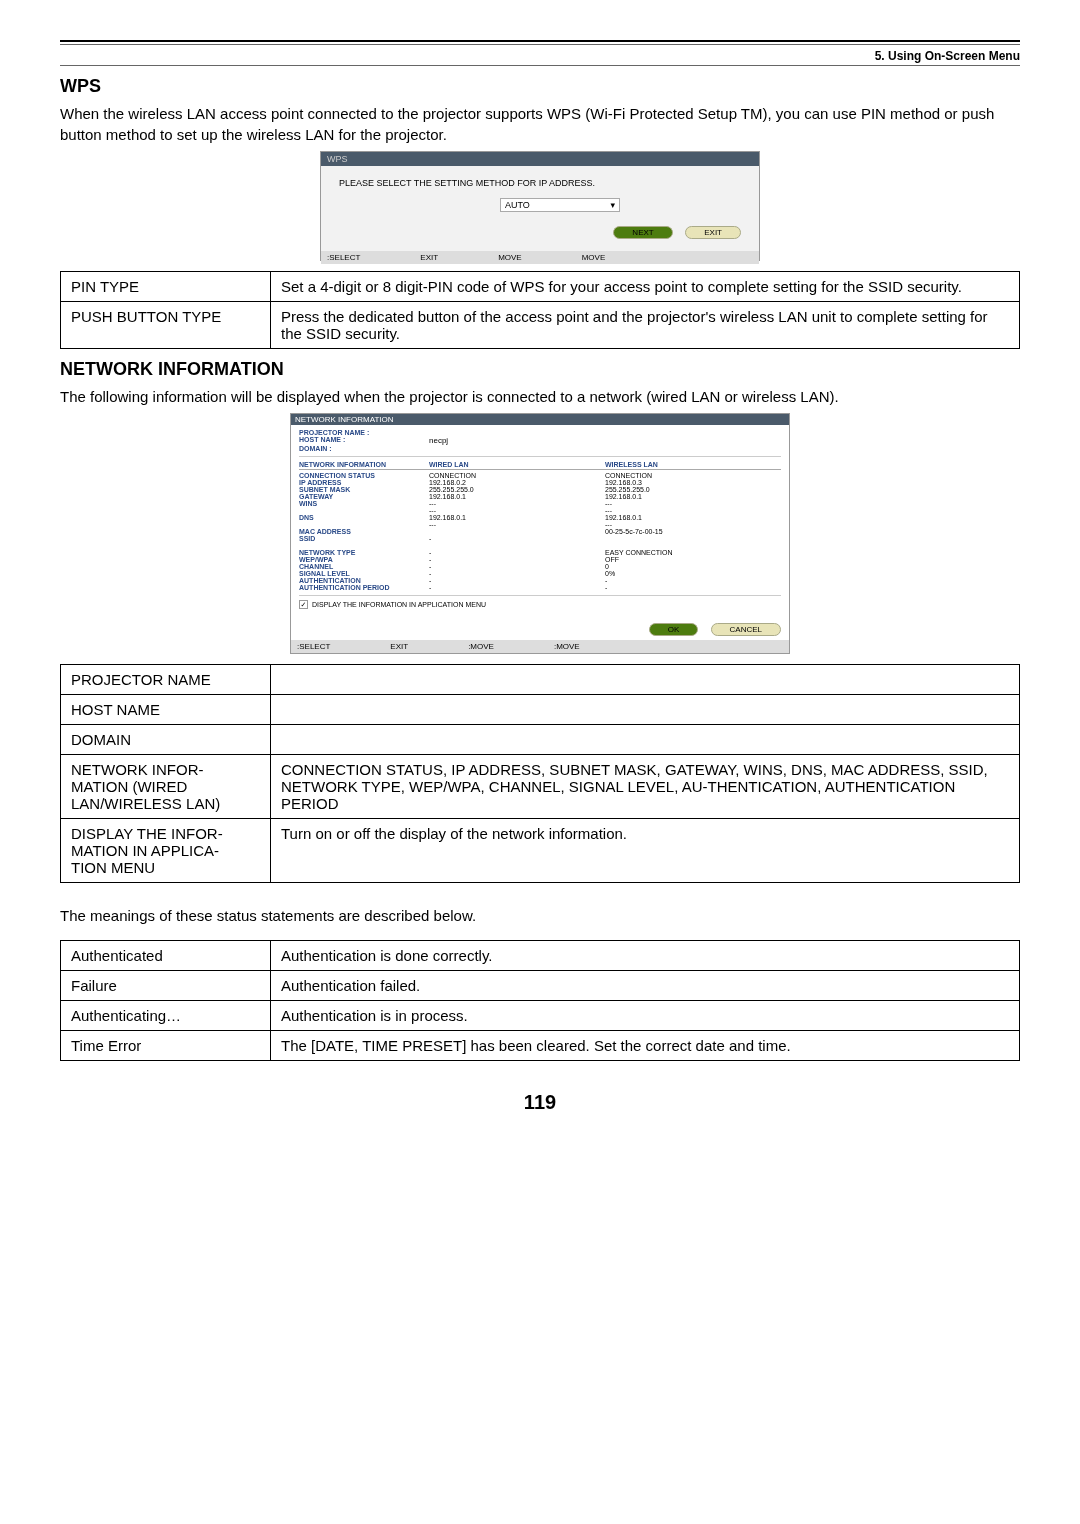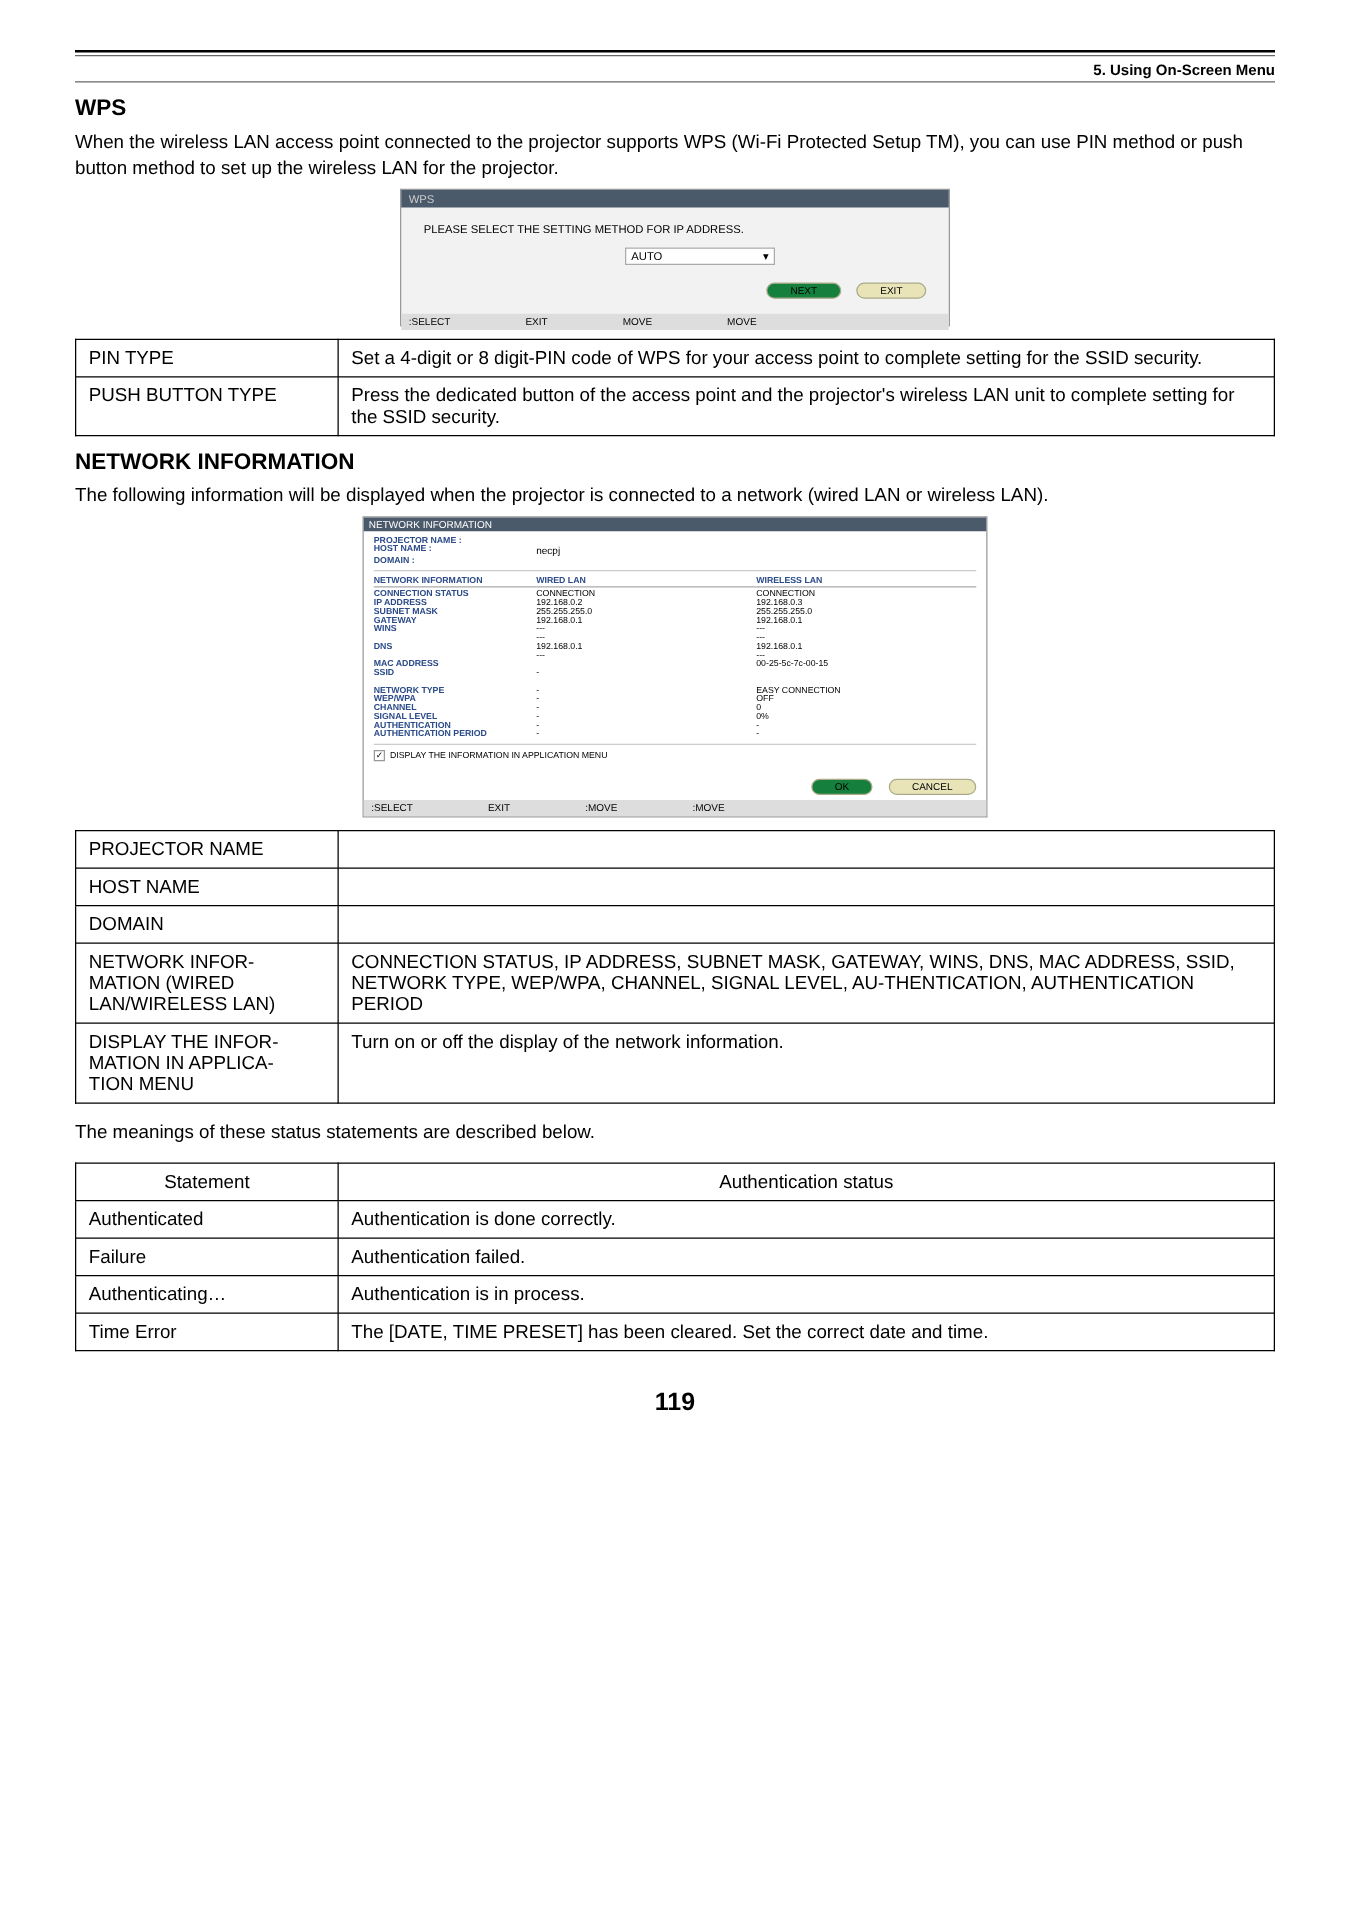--- a/index.html
+++ b/index.html
@@ -3,31 +3,31 @@
   <meta charset="utf-8">
   <style>
     * { box-sizing: border-box; margin: 0; padding: 0; }
     body { font-family: Arial, Helvetica, sans-serif; background: #fff; color: #000; width: 1080px; padding: 40px 60px; }
     .header-line { border-top: 2px solid #000; border-bottom: 1px solid #666; margin-bottom: 4px; padding-top: 2px; }
     .chapter { text-align: right; font-weight: bold; font-size: 12px; margin-bottom: 2px; }
     .hr-thin { border-top: 1px solid #666; margin-bottom: 10px; }
     h3.section-title { font-weight: bold; font-size: 18px; margin-top: 8px; margin-bottom: 6px; }
     h3.section-title.upper { text-transform: none; }
     p.body-text { font-size: 15px; line-height: 1.4; margin-bottom: 6px; }
-    p.note-text { font-size: 15px; margin-top: 14px; margin-bottom: 16px; }
+    p.note-text { font-size: 15px; margin-top: 24px; margin-bottom: 16px; }
     .shot { display: block; margin: 6px auto 10px auto; border: 1px solid #999; background: #f2f2f2; }
     .shot-wps { width: 440px; height: 110px; padding: 0; }
     .shot-title { background: #4a5a6a; color: #ccc; font-size: 9px; padding: 2px 6px; }
     .shot-inner { padding: 12px 18px; font-size: 9px; }
     .shot-instruct { text-align: left; font-size: 9px; margin-bottom: 10px; }
     .shot-row { display: flex; align-items: center; gap: 80px; margin-left: 40px; justify-content: center; }
     .shot-select { background: #fff; border: 1px solid #aaa; padding: 1px 4px; font-size: 9px; width: 120px; display: inline-flex; justify-content: space-between; }
     .shot-buttons { text-align: right; margin-top: 14px; }
     .pill { display: inline-block; border: 1px solid #aa8; border-radius: 8px; padding: 1px 18px; font-size: 8px; margin-left: 10px; background: #e8e4b8; }
-    .pill.primary { background: #15803d; }
+    .pill.primary { background: #4d7c0f; }
     .shot-footer { background: #ddd; font-size: 8px; padding: 2px 6px; display: flex; gap: 60px; }
     .shot-net { width: 500px; font-size: 8px; background: #fff; }
     .shot-net .blue-bar { background: #4a5a6a; color: #fff; padding: 1px 4px; font-size: 8px; }
     .net-body { padding: 4px 8px; }
     .net-row { display: flex; }
     .net-k { width: 130px; color: #2a4a88; font-weight: bold; font-size: 7px; }
     .net-grid { display: flex; }
     .net-col { flex: 1; font-size: 7px; }
     .net-col .h { color: #2a4a88; font-weight: bold; border-bottom: 1px solid #aaa; padding-bottom: 1px; margin-bottom: 2px; }
     .chk { border: 1px solid #999; width: 9px; height: 9px; display: inline-block; text-align: center; font-size: 7px; line-height: 8px; margin-right: 4px; }
@@ -212,24 +212,20 @@
 TION MENU</td>
         <td>Turn on or off the display of the network information.</td>
       </tr>
 </tbody>
   </table>
 
 <p class="note-text">The meanings of these status statements are described below.</p>
 
 <table class="status">
   <tbody>
-      <tr>
-    <th class="k">Statement</th>
-    <th>Authentication status</th>
-  </tr>
   <tr>
         <td class="k">Authenticated</td>
         <td>Authentication is done correctly.</td>
       </tr>
   <tr>
         <td class="k">Failure</td>
         <td>Authentication failed.</td>
       </tr>
   <tr>
         <td class="k">Authenticating…</td>

